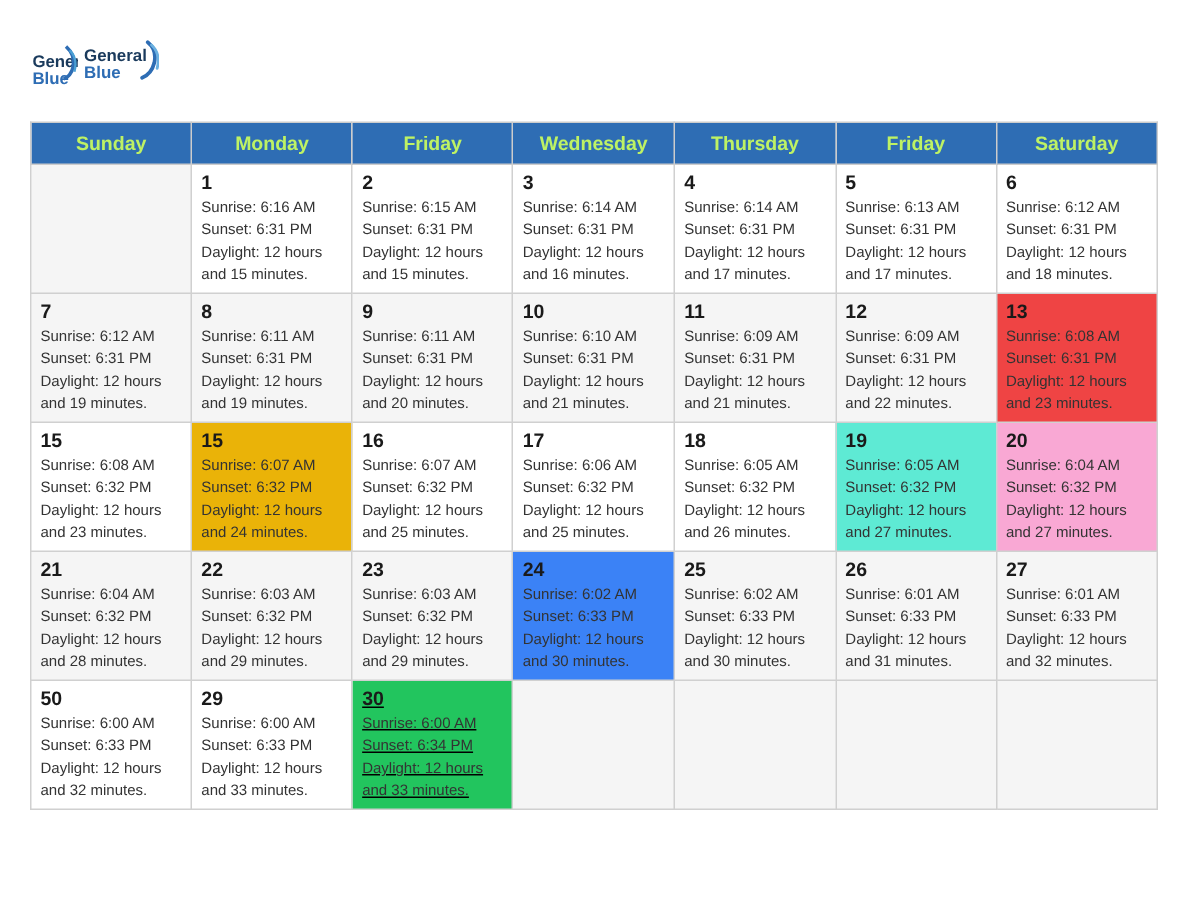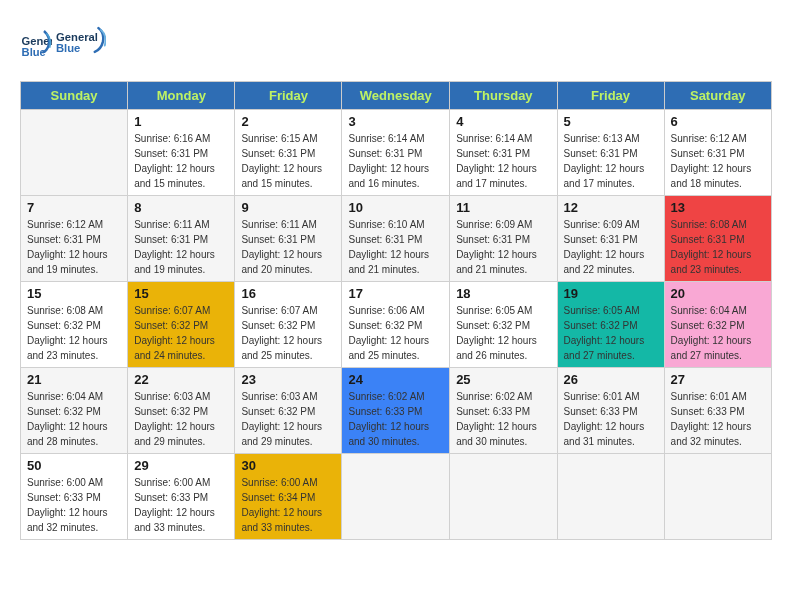--- a/index.html
+++ b/index.html
@@ -194,21 +194,21 @@
           <div class="day-info">Sunrise: 6:07 AM<br>Sunset: 6:32 PM<br>Daylight: 12 hours and 25 minutes.</div>
         </td>
         <td style="background-color: rgb(255, 255, 255);">
           <div class="day-number">17</div>
           <div class="day-info">Sunrise: 6:06 AM<br>Sunset: 6:32 PM<br>Daylight: 12 hours and 25 minutes.</div>
         </td>
         <td style="background-color: rgb(255, 255, 255);">
           <div class="day-number">18</div>
           <div class="day-info">Sunrise: 6:05 AM<br>Sunset: 6:32 PM<br>Daylight: 12 hours and 26 minutes.</div>
         </td>
-        <td style="background-color: #14b8a6;">
+        <td style="background-color: #5eead4;">
           <div class="day-number">19</div>
           <div class="day-info">Sunrise: 6:05 AM<br>Sunset: 6:32 PM<br>Daylight: 12 hours and 27 minutes.</div>
         </td>
         <td style="background-color: #f9a8d4;">
           <div class="day-number">20</div>
           <div class="day-info">Sunrise: 6:04 AM<br>Sunset: 6:32 PM<br>Daylight: 12 hours and 27 minutes.</div>
         </td>
       </tr>
       <tr>
         <td style="background-color: rgb(245, 245, 245);">
@@ -242,21 +242,21 @@
       </tr>
       <tr>
         <td style="background-color: rgb(255, 255, 255);">
           <div class="day-number">50</div>
           <div class="day-info">Sunrise: 6:00 AM<br>Sunset: 6:33 PM<br>Daylight: 12 hours and 32 minutes.</div>
         </td>
         <td style="background-color: rgb(255, 255, 255);">
           <div class="day-number">29</div>
           <div class="day-info">Sunrise: 6:00 AM<br>Sunset: 6:33 PM<br>Daylight: 12 hours and 33 minutes.</div>
         </td>
-        <td style="background-color: #eab308;">
+        <td style="background-color: #22c55e; text-decoration: underline;">
           <div class="day-number">30</div>
           <div class="day-info">Sunrise: 6:00 AM<br>Sunset: 6:34 PM<br>Daylight: 12 hours and 33 minutes.</div>
         </td>
         <td class="empty-cell"></td>
         <td class="empty-cell"></td>
         <td class="empty-cell"></td>
         <td class="empty-cell"></td>
       </tr>
     </tbody>
 </table>

